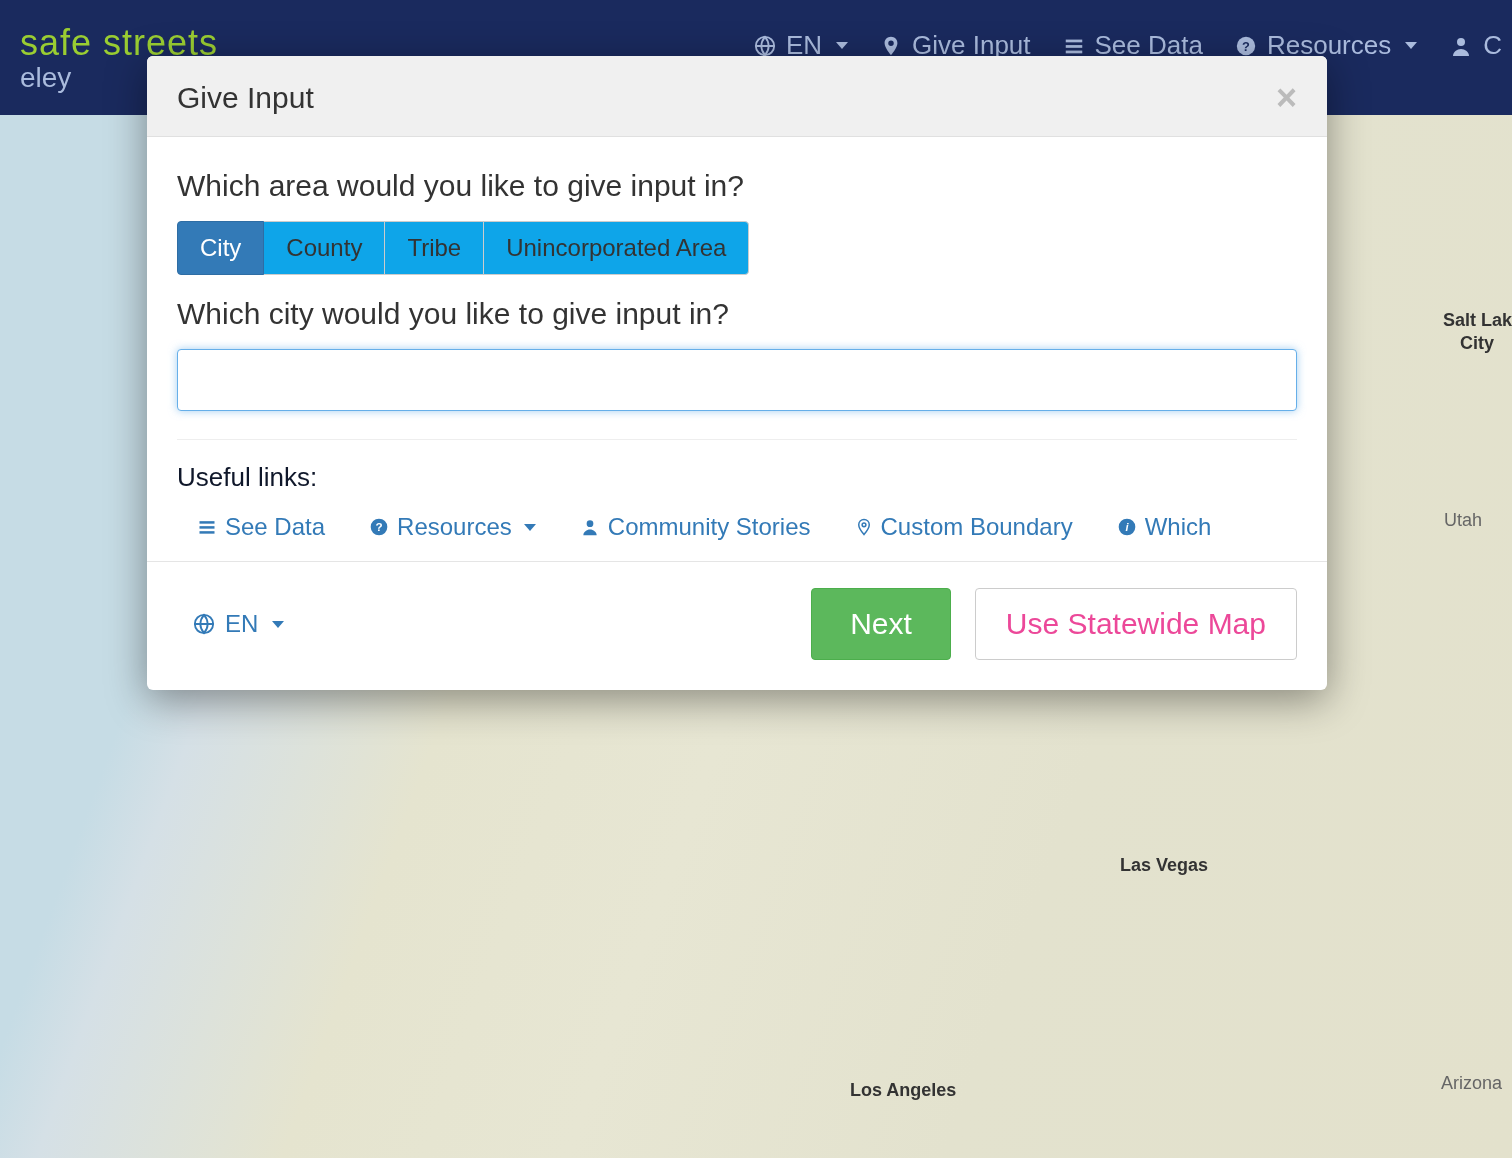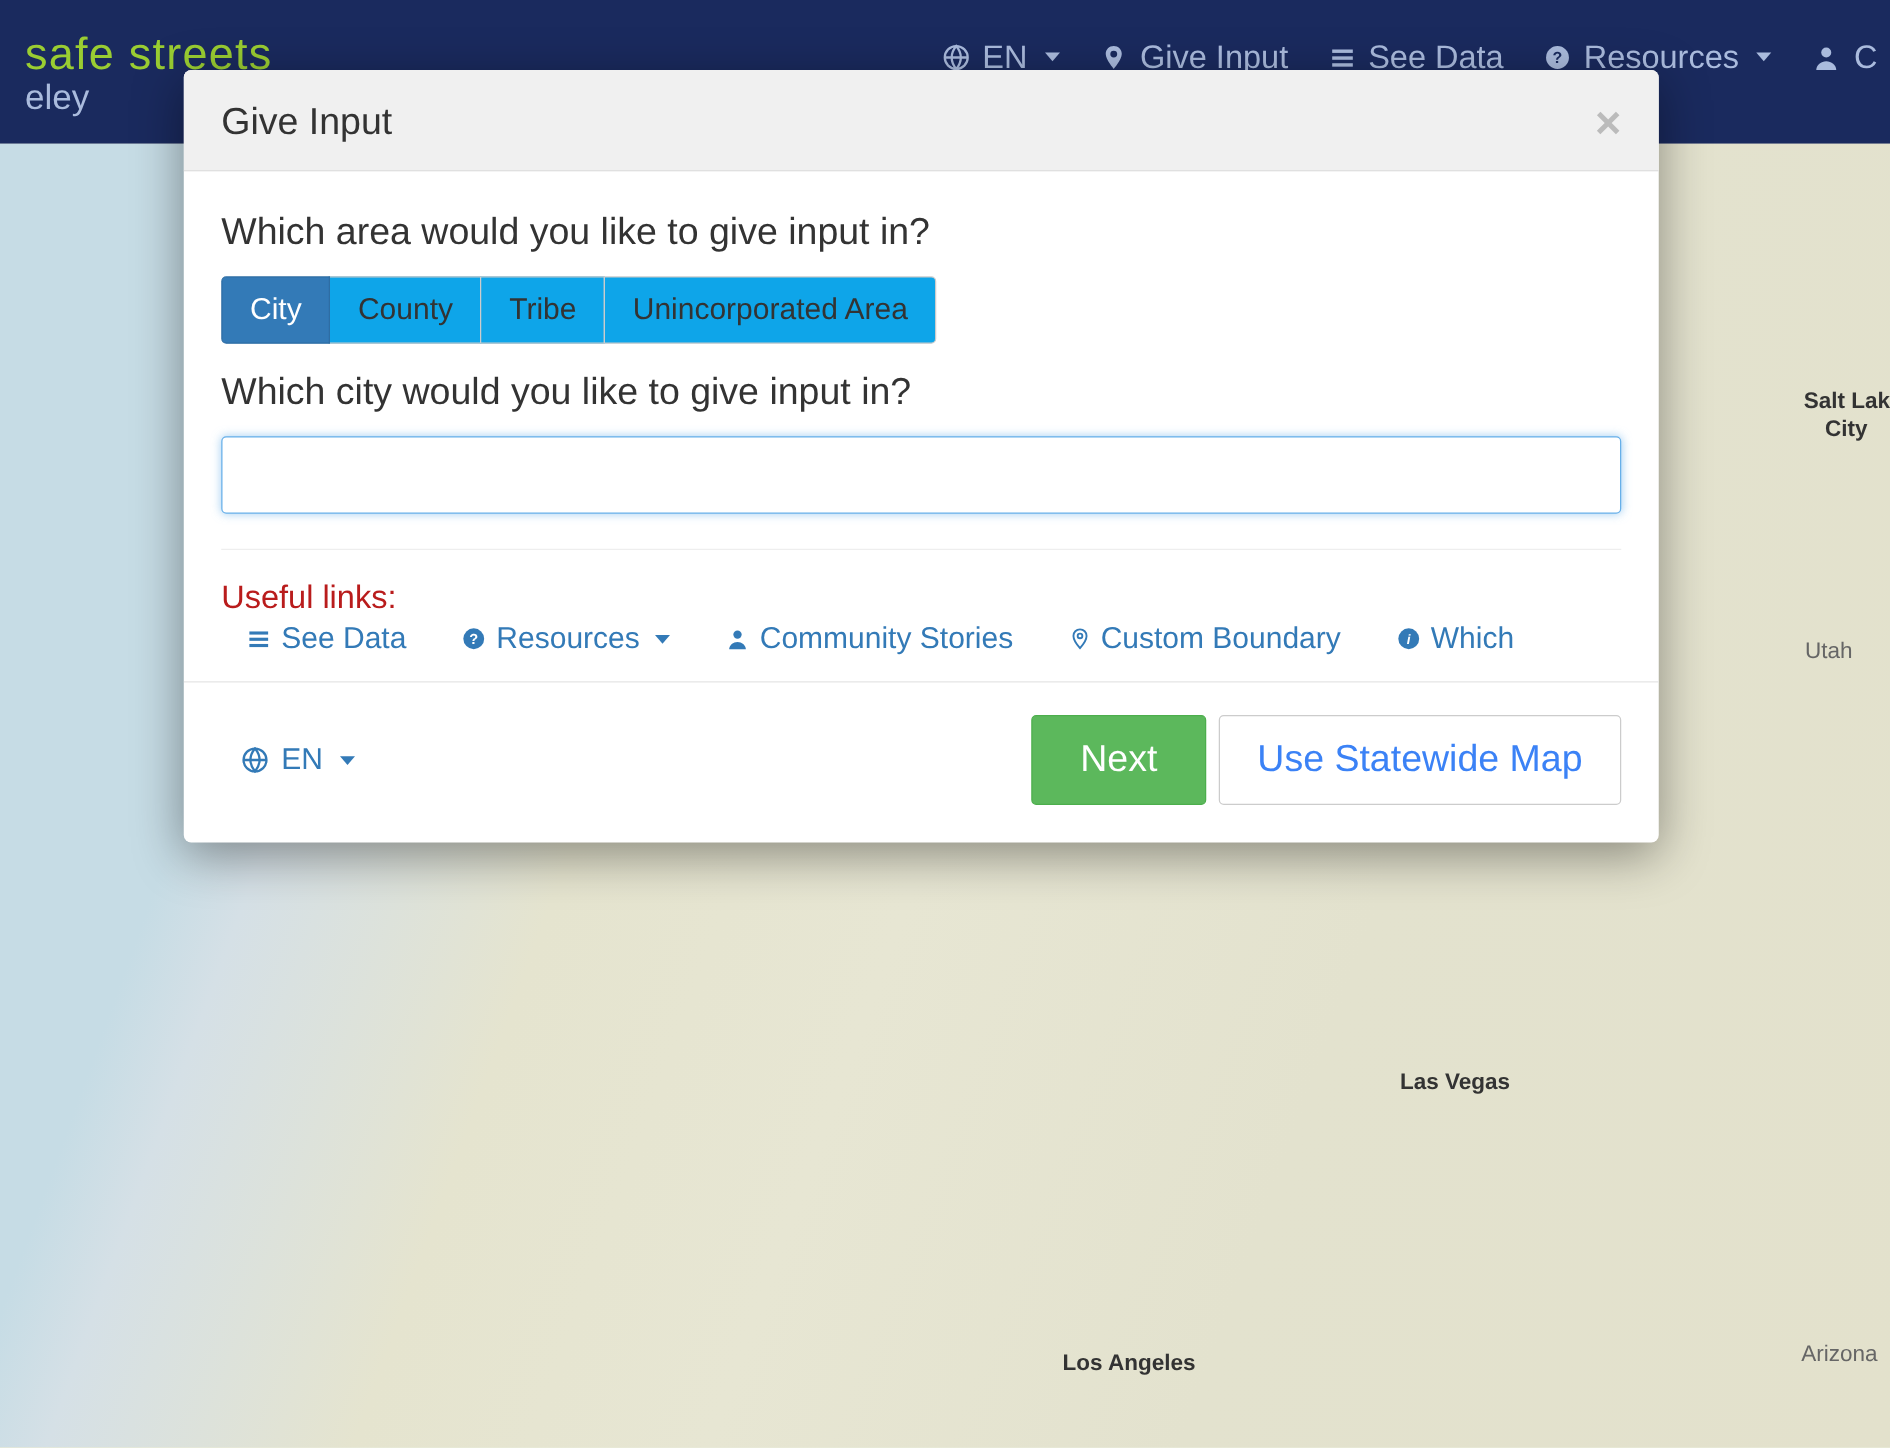--- a/index.html
+++ b/index.html
@@ -154,22 +154,22 @@
       outline: none;
       box-shadow: 0 0 8px rgba(102,175,233,0.6);
     }
     .divider {
       border: none;
       border-top: 1px solid #eee;
       margin: 28px 0 22px;
     }
     .useful-links-label {
       font-size: 26px;
-      color: #b91c1c;
-      margin-bottom: 4px;
+      color: #0f172a;
+      margin-bottom: 20px;
     }
     .useful-links {
       display: flex;
       gap: 44px;
       flex-wrap: wrap;
       padding-left: 20px;
     }
     .link-item {
       display: flex;
       align-items: center;
@@ -189,34 +189,34 @@
       color: #337ab7;
       font-size: 24px;
       display: flex;
       align-items: center;
       gap: 10px;
       cursor: pointer;
       padding-left: 16px;
     }
     .footer-buttons {
       display: flex;
-      gap: 10px;
+      gap: 24px;
     }
     .btn-next {
       background: #5cb85c;
       color: #fff;
       font-size: 30px;
       border: 1px solid #4cae4c;
       border-radius: 4px;
       padding: 18px 38px;
       cursor: pointer;
     }
     .btn-statewide {
       background: #fff;
-      color: #3b82f6;
+      color: #ec4899;
       font-size: 30px;
       border: 1px solid #ccc;
       border-radius: 4px;
       padding: 3px 30px;
       cursor: pointer;
       text-align: right;
     }
     .icon {
       display: inline-flex;
       align-items: center;

